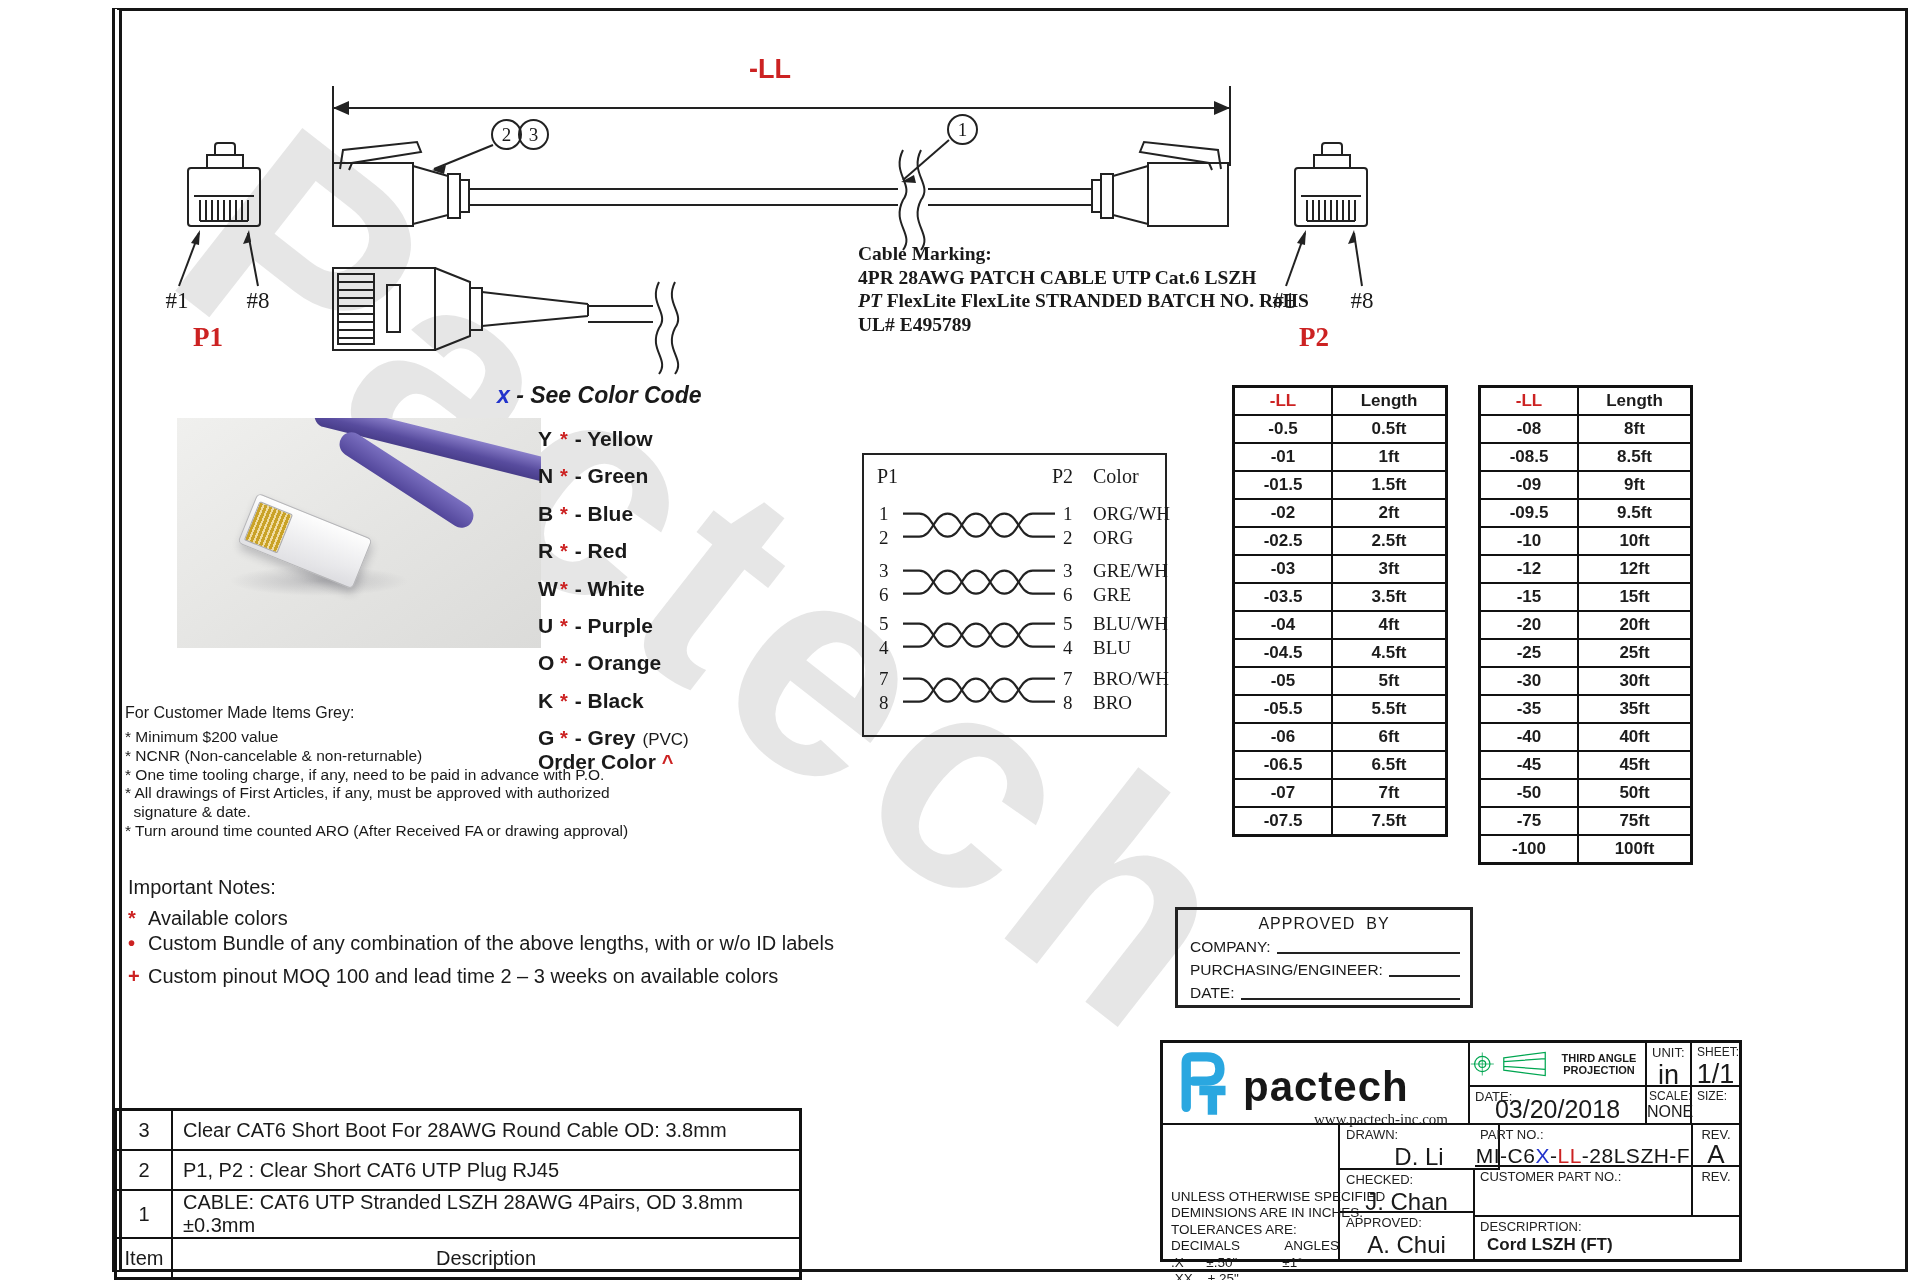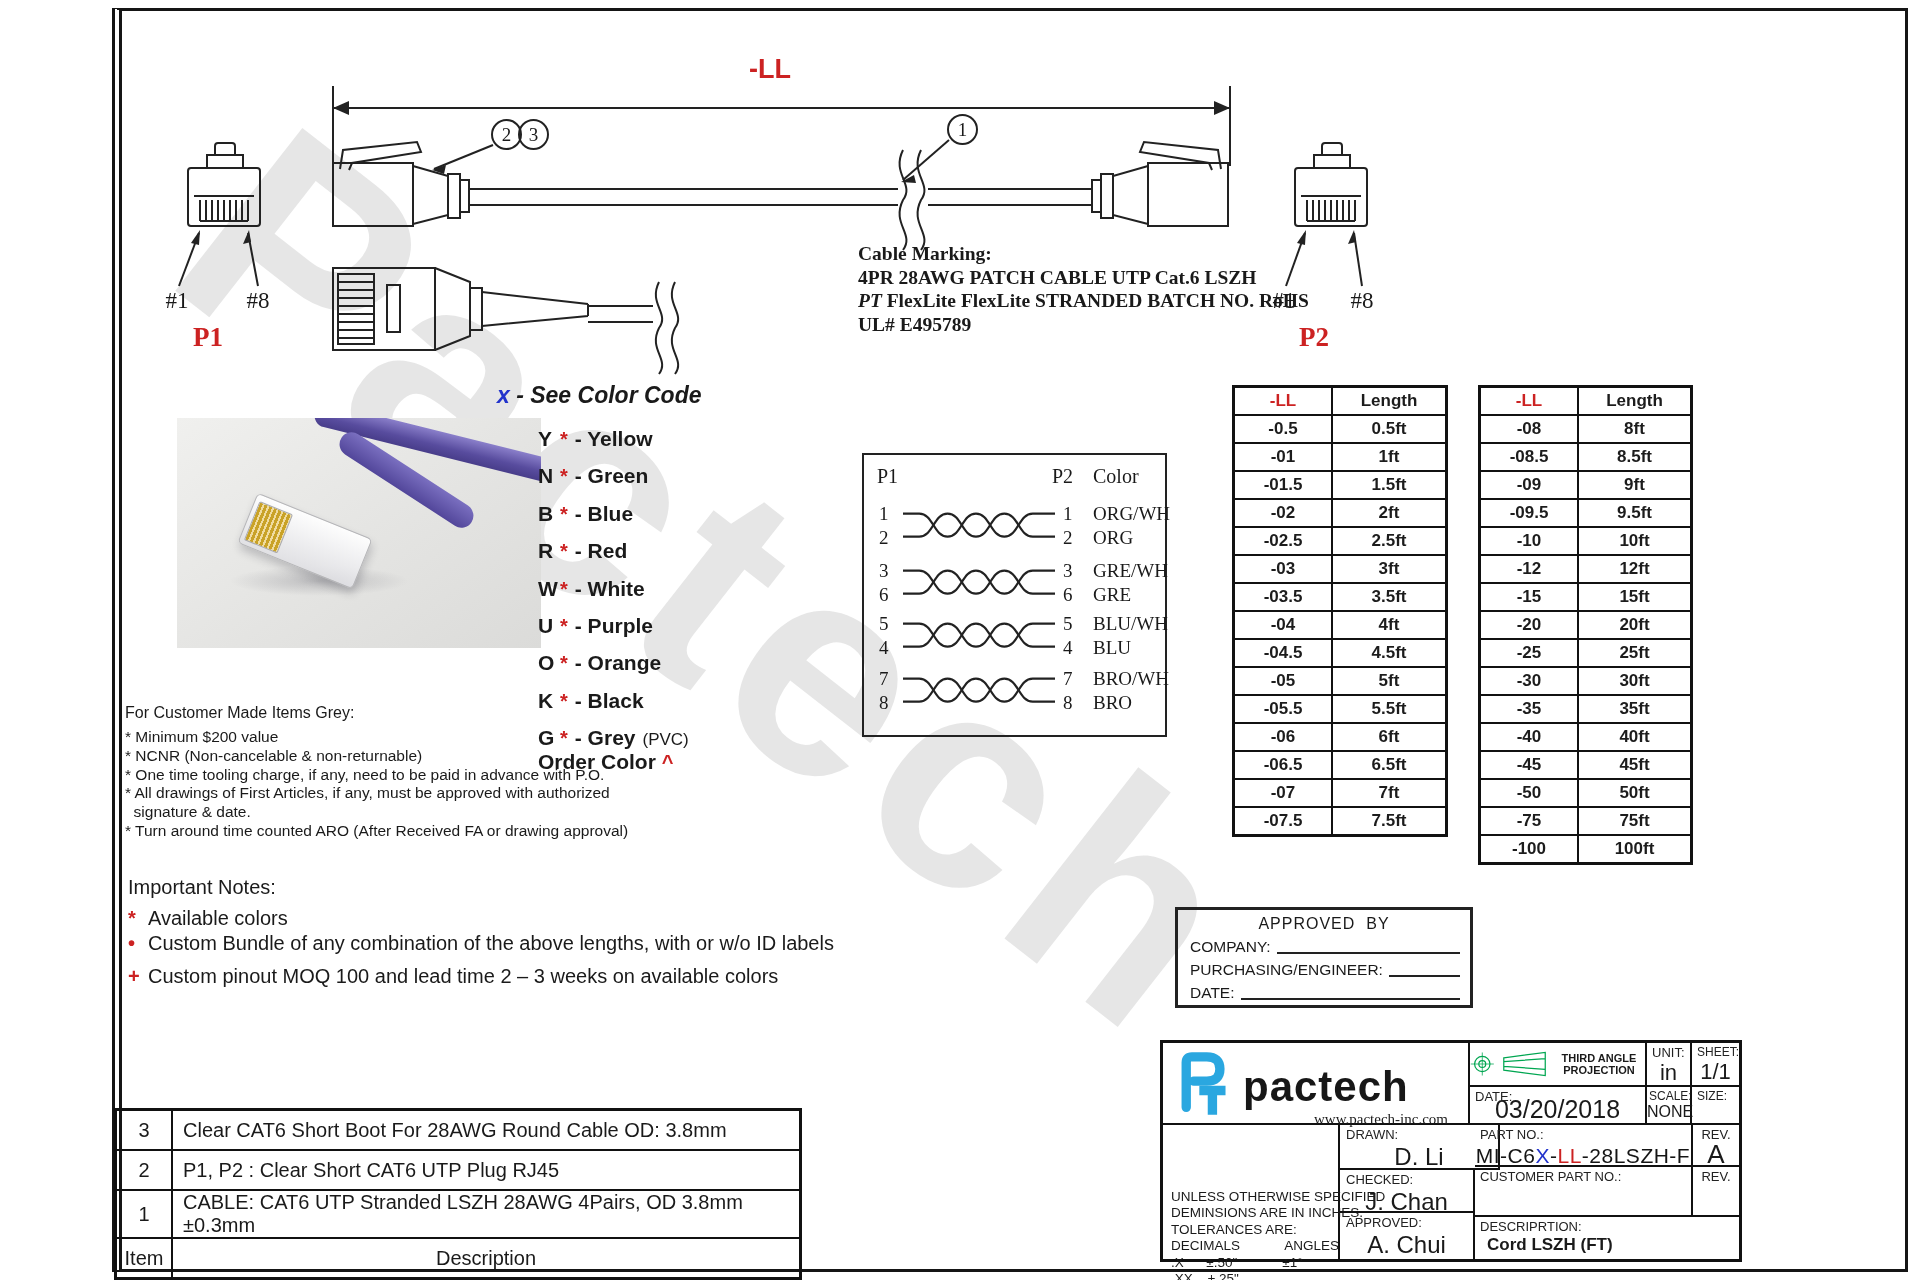--- a/index.html
+++ b/index.html
@@ -100,21 +100,21 @@
     border:3px solid #111;font-size:20px}
   .itable td{border:2.5px solid #111;height:38px;padding:0 0 0 10px}
   .itable td.num{width:54px;text-align:center;padding:0}
   .itable td.ctr{text-align:center;padding:0}
 
   
   .tb{left:1160px;top:1040px;width:582px;height:222px;border:3px solid #111;z-index:2;box-sizing:border-box}
   .cell{position:absolute;box-sizing:border-box;border-right:2px solid #111;border-bottom:2px solid #111}
   .cell.noR{border-right:none}.cell.noB{border-bottom:none}
   .microlbl{font-size:13px;color:#222;padding:2px 0 0 5px}
-  .bigval{text-align:center;font-size:22px}
+  .bigval{text-align:center;font-size:27px}
   .logo-row{display:flex;align-items:flex-start;padding:6px 0 0 12px}
   .brand{font-size:42px;font-weight:bold;letter-spacing:1px;margin:14px 0 0 10px;color:#171717}
   .website{font-family:"Liberation Serif",serif;font-size:15px;text-align:right;margin:-6px 20px 0 0}
   .proj{display:flex;align-items:center;height:100%}
   .proj-lbl{width:86px;font-size:11px;line-height:12px;font-weight:bold;text-align:center}
   .tol{padding:14px 0 0 8px;font-size:13.5px;line-height:16.5px;white-space:pre}
   .namecell .microlbl{padding-left:6px}
   .nameval{text-align:center;font-size:24px;margin-top:1px}
   .partno{font-size:21px;text-align:center;margin-top:2px;letter-spacing:0.5px}
   .desc-lines{font-size:17px;font-weight:bold;padding-left:12px;line-height:20px;margin-top:1px}

